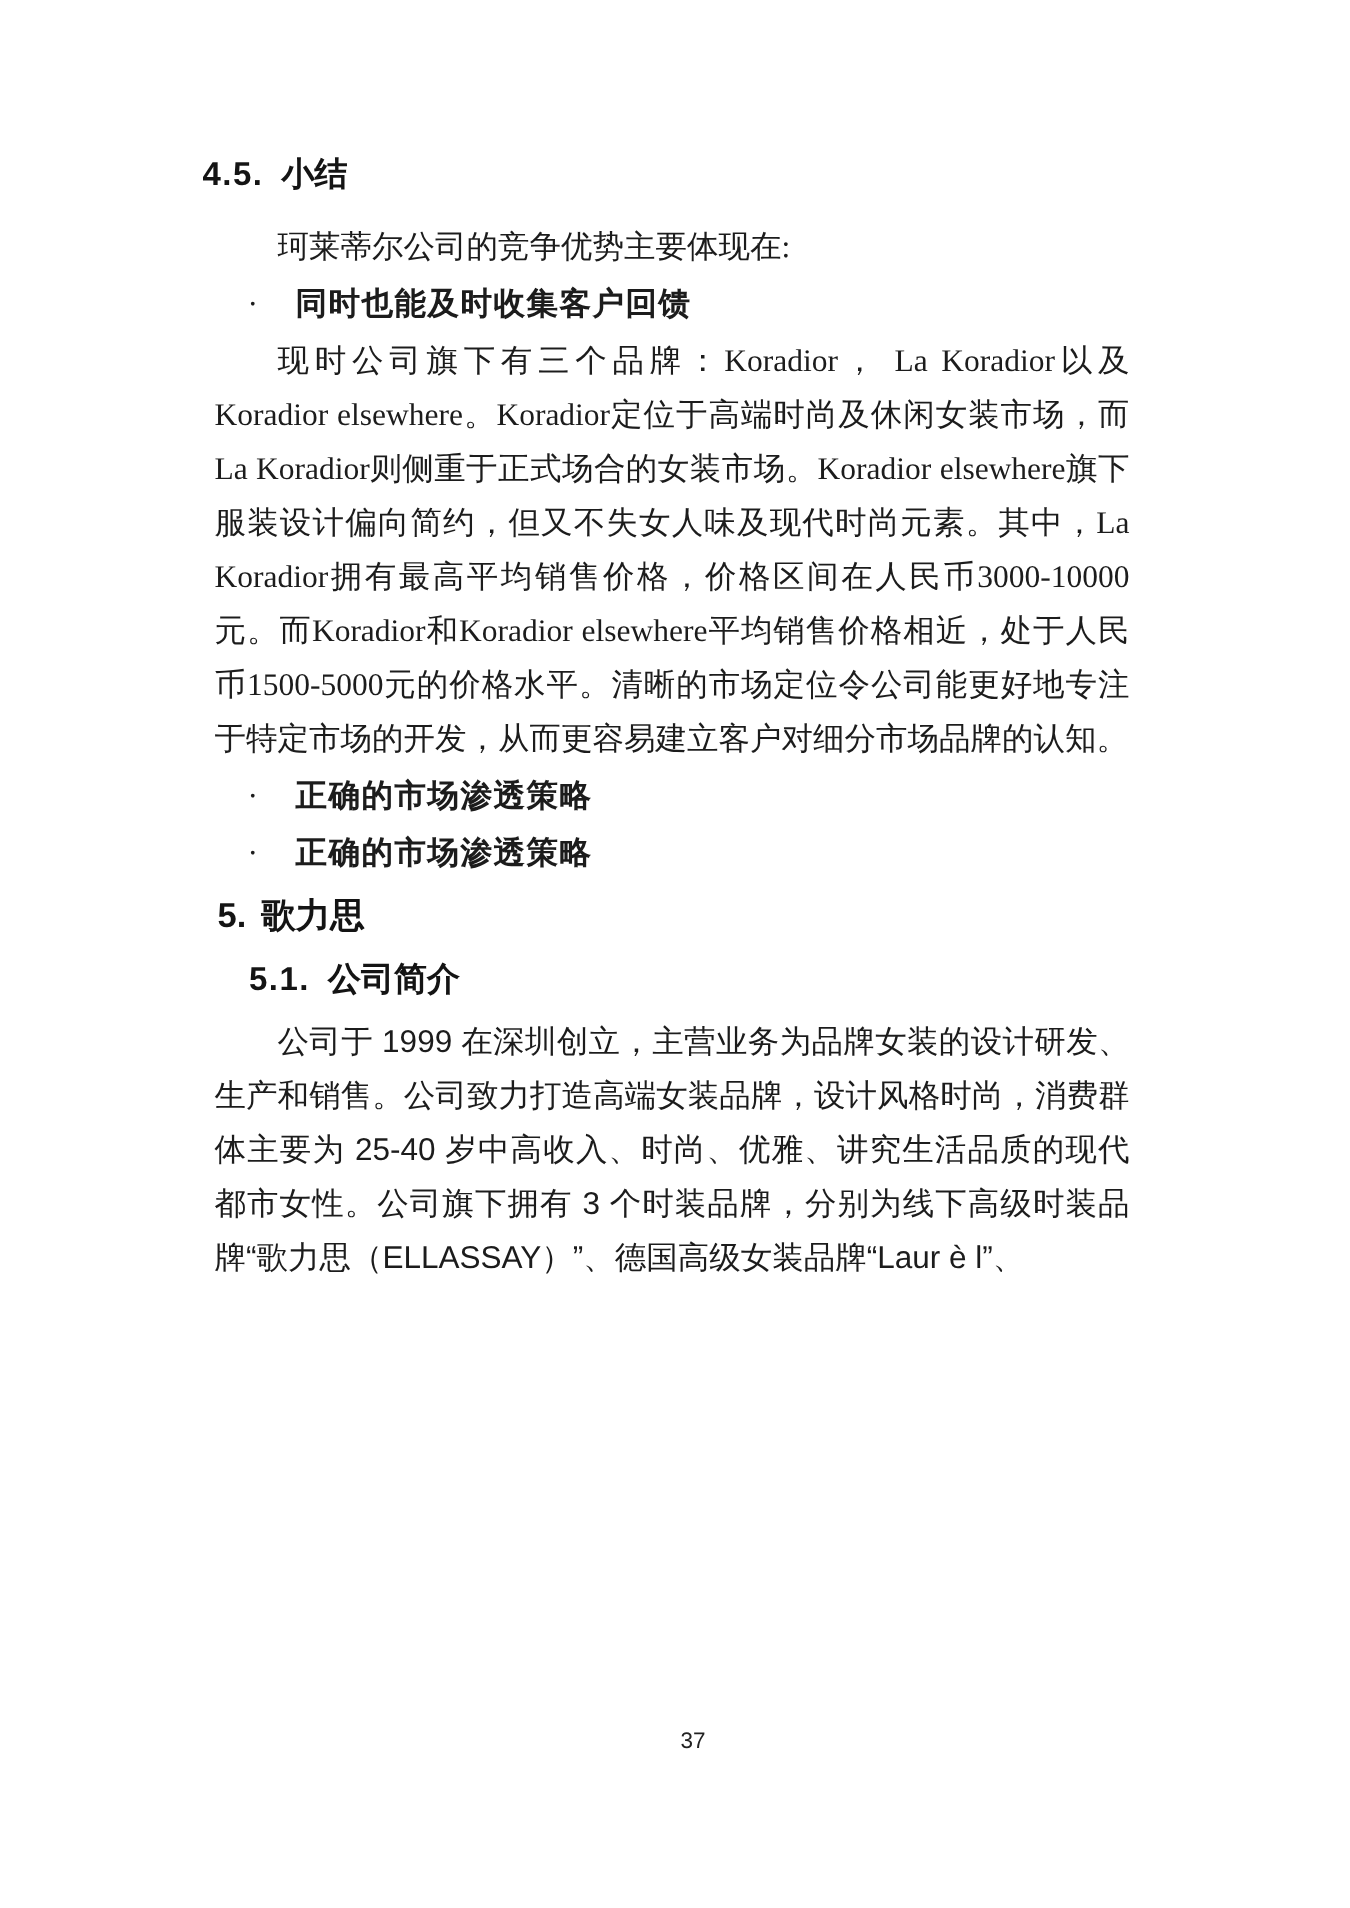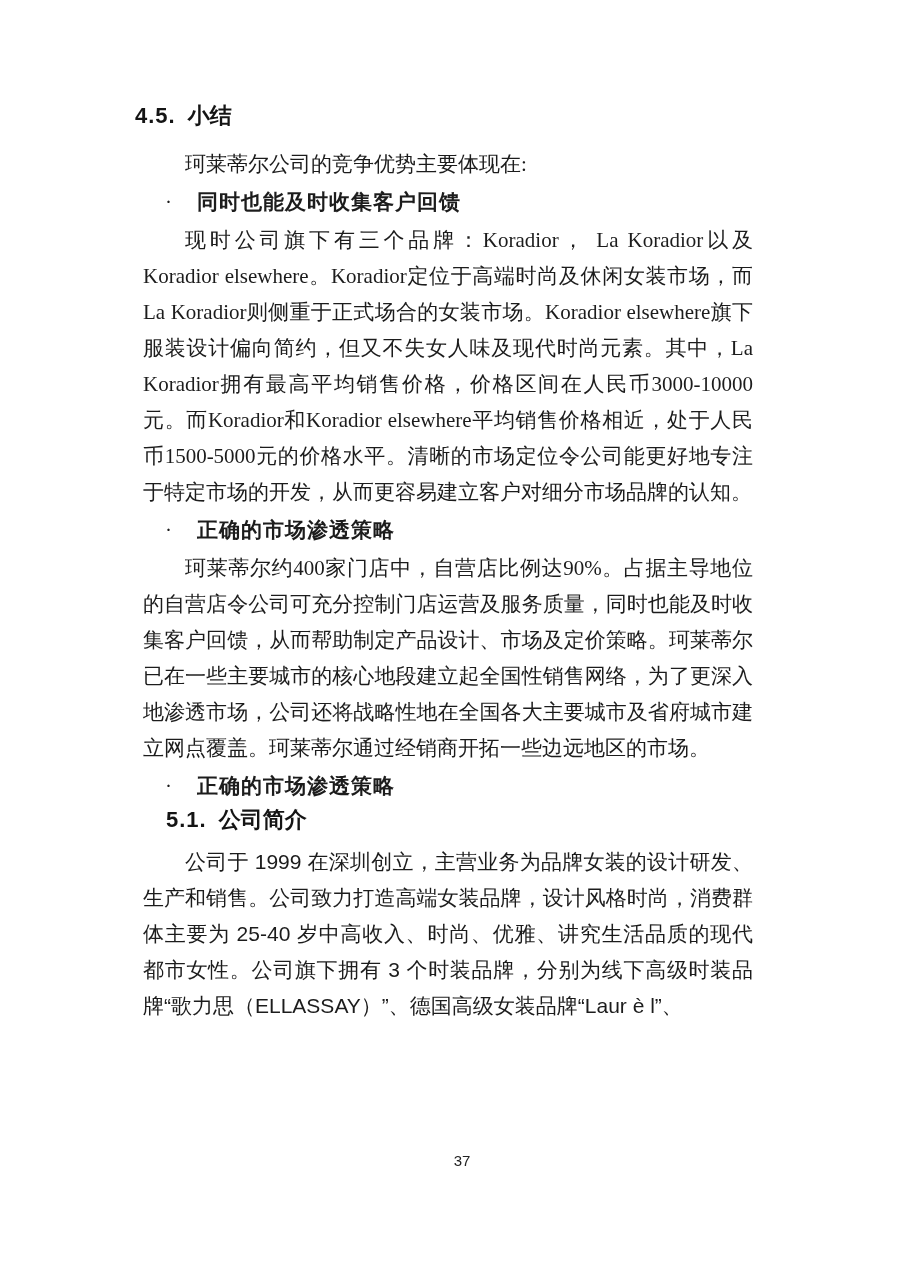--- a/index.html
+++ b/index.html
@@ -109,26 +109,28 @@
     <p class="body-para">珂莱蒂尔公司的竞争优势主要体现在:</p>
 
     <div class="bullet-line">
       <span class="bullet-dot">·</span><span class="bullet-label">同时也能及时收集客户回馈</span>
     </div>
     <p class="body-para">现时公司旗下有三个品牌：Koradior， La Koradior以及Koradior elsewhere。Koradior定位于高端时尚及休闲女装市场，而La Koradior则侧重于正式场合的女装市场。Koradior elsewhere旗下服装设计偏向简约，但又不失女人味及现代时尚元素。其中，La Koradior拥有最高平均销售价格，价格区间在人民币3000-10000元。而Koradior和Koradior elsewhere平均销售价格相近，处于人民币1500-5000元的价格水平。清晰的市场定位令公司能更好地专注于特定市场的开发，从而更容易建立客户对细分市场品牌的认知。</p>
 
     <div class="bullet-line">
       <span class="bullet-dot">·</span><span class="bullet-label">正确的市场渗透策略</span>
     </div>
-    <p class="body-para">珂莱蒂尔约400家门店中，自营店比例达90%。占据主导地位的自营店令公司可充分控制门店运营及服务质量，同时也能及时收集客户回馈，从而帮助制定产品设计、市场及定价策略。珂莱蒂尔已在一些主要城市的核心地段建立起全国性销售网络，为了更深入地渗透市场，公司还将战略性地在全国各大主要城市及省府城市建立网点覆盖。珂莱蒂尔通过经销商开拓一些边远地区的市场。</p>
 
     <div class="bullet-line">
       <span class="bullet-dot">·</span><span class="bullet-label">正确的市场渗透策略</span>
     </div>
 
+    <h1 class="chapter-heading">
+      <span class="h-num">5.</span><span>歌力思</span>
+    </h1>
 
     <h2 class="sec-heading sub-heading">
       <span class="h-num">5.1.</span><span>公司简介</span>
     </h2>
 
     <p class="body-para sans-latin">公司于 1999 在深圳创立，主营业务为品牌女装的设计研发、生产和销售。公司致力打造高端女装品牌，设计风格时尚，消费群体主要为 25-40 岁中高收入、时尚、优雅、讲究生活品质的现代都市女性。公司旗下拥有 3 个时装品牌，分别为线下高级时装品牌“歌力思（ELLASSAY）”、德国高级女装品牌“Laur è l”、</p>
 
   </div>
 
   <div class="page-number">37</div>

